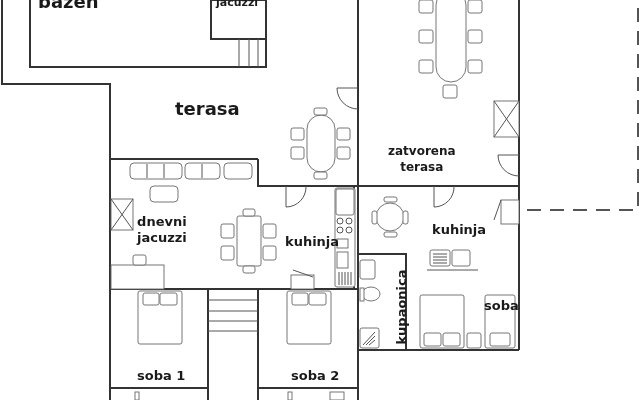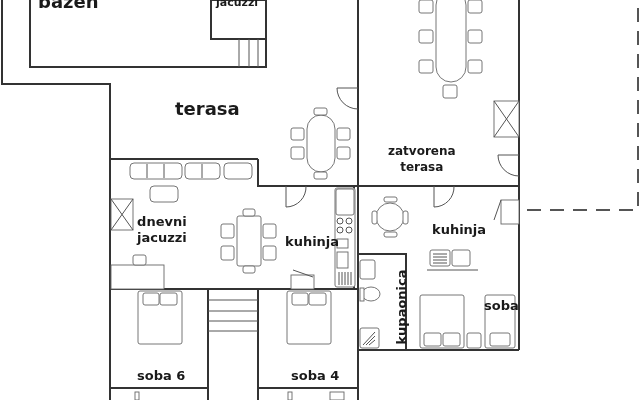--- a/index.html
+++ b/index.html
@@ -205,14 +205,14 @@
   <div>terasa</div>
 </div>
 <div class="label" style="left:137px; top:214px;">
   <div>dnevni</div>
   <div>jacuzzi</div>
 </div>
 <div class="label" style="left:285px; top:234px;">kuhinja</div>
 <div class="label" style="left:432px; top:222px;">kuhinja</div>
 <div class="label" style="left:484px; top:274px;margin-top:24px;">soba</div>
 <div class="label" style="left:364px; top:299px; transform: rotate(-90deg); transform-origin: center;">kupaonica</div>
-<div class="label" style="left:137px; top:368px;">soba 6</div>
-<div class="label" style="left:291px; top:368px;">soba 4</div>
+<div class="label" style="left:137px; top:368px;">soba 1</div>
+<div class="label" style="left:291px; top:368px;">soba 2</div>
 
 </body></html>

